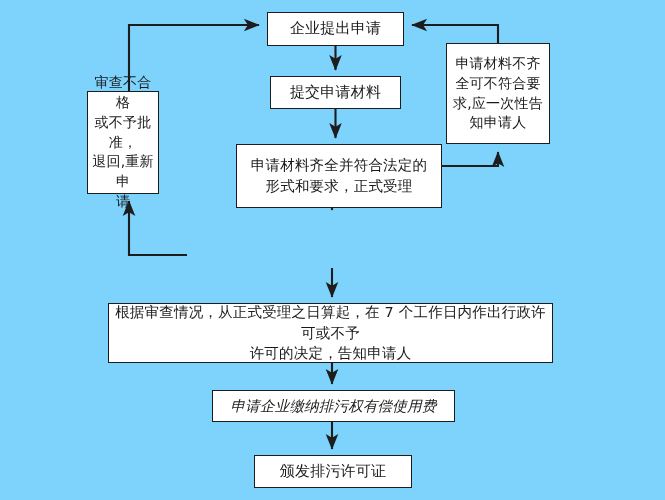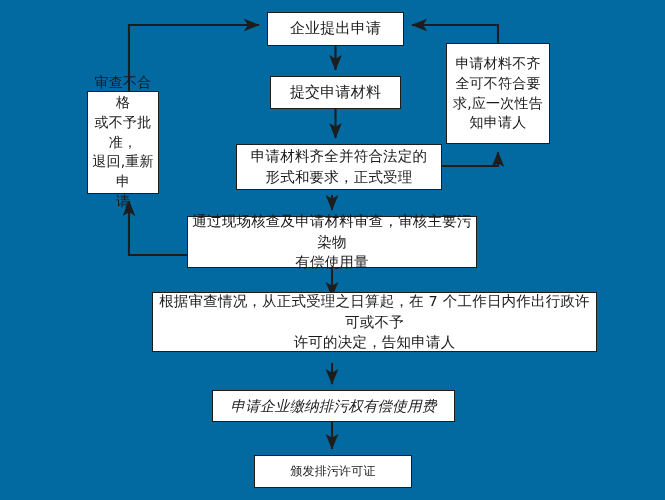--- a/index.html
+++ b/index.html
@@ -4,21 +4,21 @@
 <style>
   html, body {
     margin: 0;
     padding: 0;
     background: #ffffff;
   }
   #canvas {
     position: relative;
     width: 665px;
     height: 500px;
-    background: #0369a1;
+    background: #7dd3fc;
     font-family: "DejaVu Sans", "Liberation Sans", sans-serif;
     overflow: hidden;
   }
   #connectors {
     position: absolute;
     left: 0;
     top: 0;
     width: 665px;
     height: 500px;
     pointer-events: none;
@@ -40,25 +40,25 @@
     display: block;
     line-height: 1.42;
     padding: 0 4px;
     white-space: pre-line;
   }
   
   #n-apply        { left: 267px; top: 12px;  width: 137px; height: 34px;  font-size: 15px; }
   #n-reject       { left: 87px;  top: 91px;  width: 72px;  height: 103px; font-size: 14px; }
   #n-incomplete   { left: 446px; top: 43px;  width: 104px; height: 101px; font-size: 14px; }
   #n-submit       { left: 270px; top: 76px;  width: 131px; height: 33px;  font-size: 15px; }
-  #n-accept       { left: 236px; top: 144px; width: 206px; height: 46px;  font-size: 14.5px; }
+  #n-accept       { left: 236px; top: 144px; width: 206px; height: 64px;  font-size: 14.5px; }
   #n-review       { left: 187px; top: 216px; width: 290px; height: 52px;  font-size: 14.5px; }
-  #n-decision     { left: 108px; top: 292px; width: 445px; height: 60px;  font-size: 14.5px; margin-left: 44px; }
+  #n-decision     { left: 108px; top: 303px; width: 445px; height: 60px;  font-size: 14.5px; }
   #n-fee          { left: 212px; top: 390px; width: 243px; height: 32px;  font-size: 14.5px; font-style: italic; }
-  #n-issue        { left: 254px; top: 455px; width: 158px; height: 33px;  font-size: 12px; }
+  #n-issue        { left: 254px; top: 455px; width: 158px; height: 33px;  font-size: 15px; }
 </style>
 </head>
 <body>
 
 <div id="canvas">
 
   <svg id="connectors" viewBox="0 0 665 500">
     <defs>
       <marker id="arrowhead" markerWidth="9" markerHeight="9" refX="7.4" refY="3.2" orient="auto" markerUnits="strokeWidth">
         <path d="M0.2,0.2 L7.8,3.2 L0.2,6.2 L2.1,3.2 Z" fill="#1d1d1d"></path>
@@ -108,24 +108,20 @@
 全可不符合要
 求,应一次性告
 知申请人</span>
   </div>
 
   <div class="node" id="n-accept">
     <span>申请材料齐全并符合法定的
 形式和要求，正式受理</span>
   </div>
 
-  <div class="node" id="n-review">
-    <span>通过现场核查及申请材料审查，审核主要污染物
-有偿使用量</span>
-  </div>
 
   <div class="node" id="n-decision">
     <span>根据审查情况，从正式受理之日算起，在 7 个工作日内作出行政许可或不予
 许可的决定，告知申请人</span>
   </div>
 
   <div class="node" id="n-fee">
     <span>申请企业缴纳排污权有偿使用费</span>
   </div>
 

